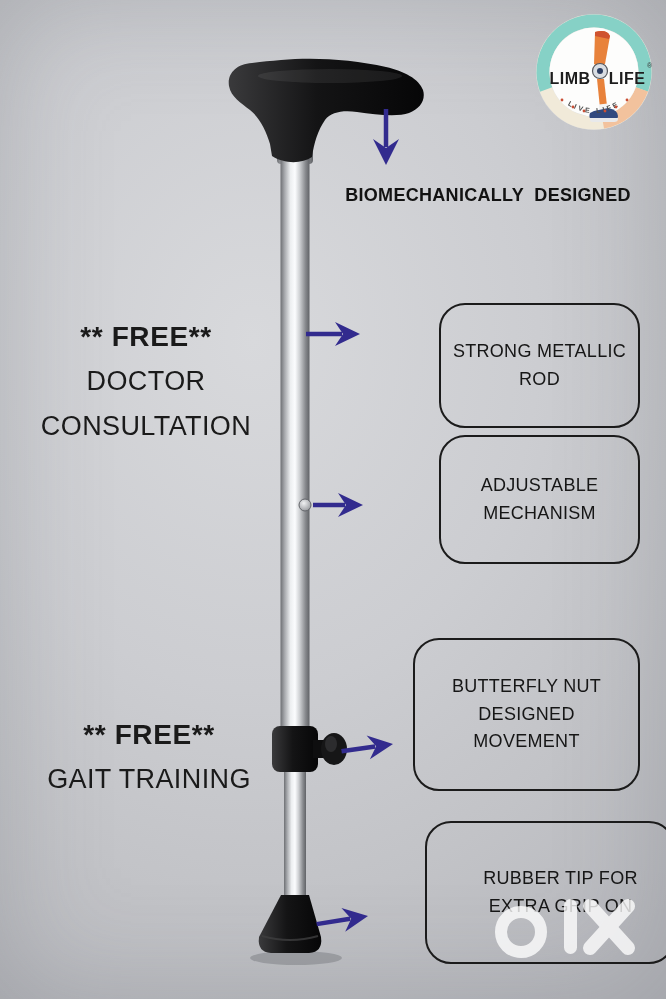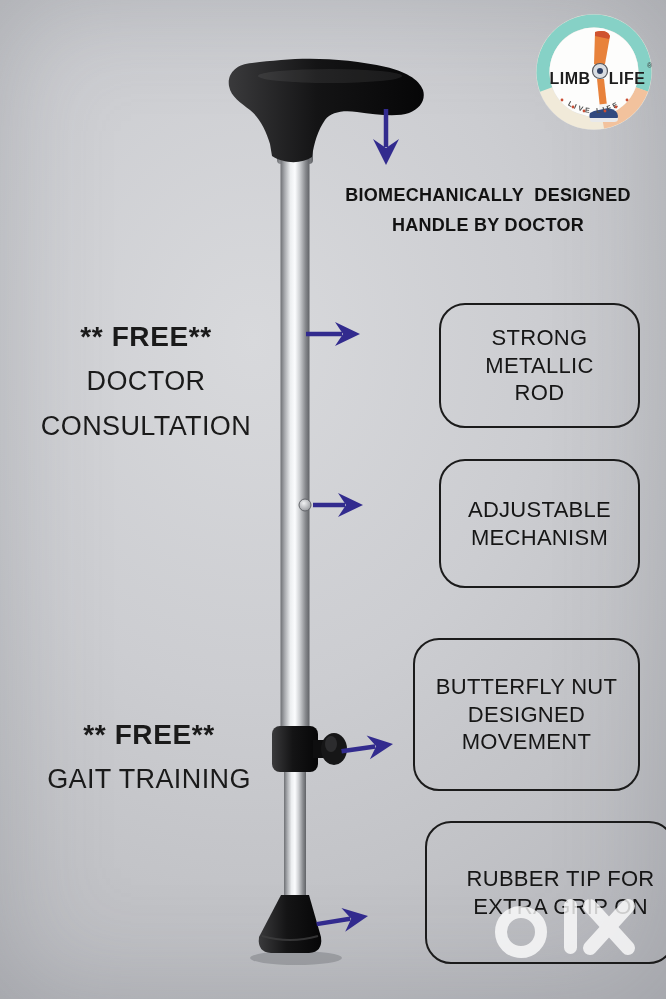--- a/index.html
+++ b/index.html
@@ -19,24 +19,24 @@
   }
   .handle-note div{white-space:pre-wrap;}
   .free-block{text-align:center;color:#1a1a1a;font-size:27px;line-height:45px;letter-spacing:.4px;}
   .free-doctor{left:-5px;top:314px;width:302px;}
   .free-gait{left:-2px;top:712px;width:302px;}
   .free-bold{font-weight:700;font-size:28px;letter-spacing:.6px;}
   
   .callout{
     border:2.5px solid #1b1b1b;border-radius:26px;
     display:flex;flex-direction:column;align-items:center;justify-content:center;
-    font-size:22px;line-height:27.5px;letter-spacing:.3px;color:#161616;text-align:center;
+    font-size:18px;line-height:27.5px;letter-spacing:.3px;color:#161616;text-align:center;
   }
   .callout-1{left:439px;top:303px;width:197px;height:121px;}
-  .callout-2{left:439px;top:459px;width:197px;height:125px;}
+  .callout-2{left:439px;top:435px;width:197px;height:125px;}
   .callout-3{left:413px;top:638px;width:223px;height:149px;}
   .callout-4{left:425px;top:821px;width:225px;height:139px;padding-left:21px;}
 </style>
 </head>
 <body>
 
 <div id="canvas">
 
   <svg id="scene" width="666" height="999" viewBox="0 0 666 999">
     <defs>
@@ -156,21 +156,20 @@
         <circle cx="56" cy="105" r="1.4"></circle>
           <circle cx="77" cy="105" r="1.4"></circle>
         <circle cx="88" cy="101" r="1.4"></circle>
           <circle cx="99" cy="94" r="1.4"></circle>
       </g>
     </g>
   </svg>
 
   <div class="abs handle-note">
     <div>BIOMECHANICALLY  DESIGNED</div>
-    <div>HANDLE BY DOCTOR</div>
   </div>
 
   <div class="abs free-block free-doctor">
     <div class="free-bold">** FREE**</div>
     <div>DOCTOR</div>
     <div>CONSULTATION</div>
   </div>
 
   <div class="abs free-block free-gait">
     <div class="free-bold">** FREE**</div>

